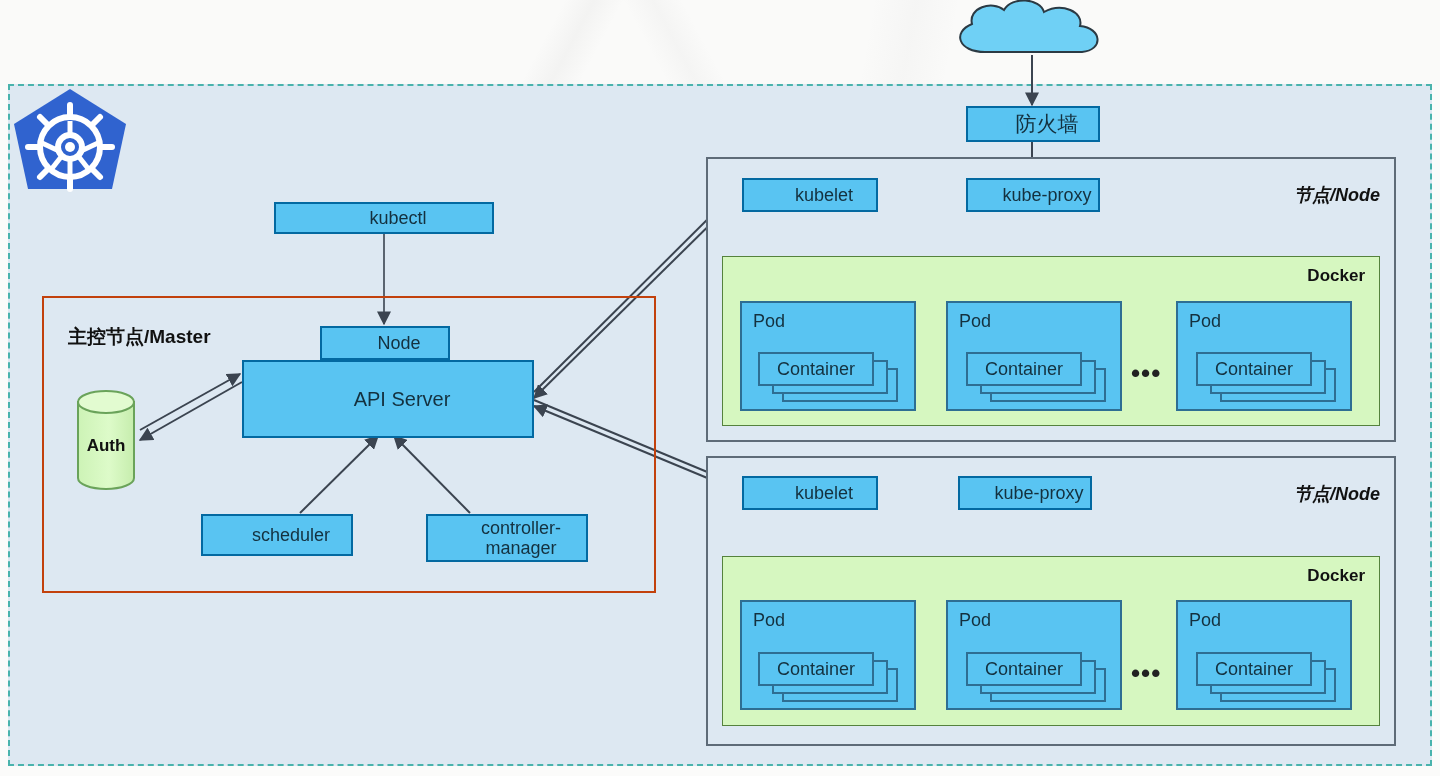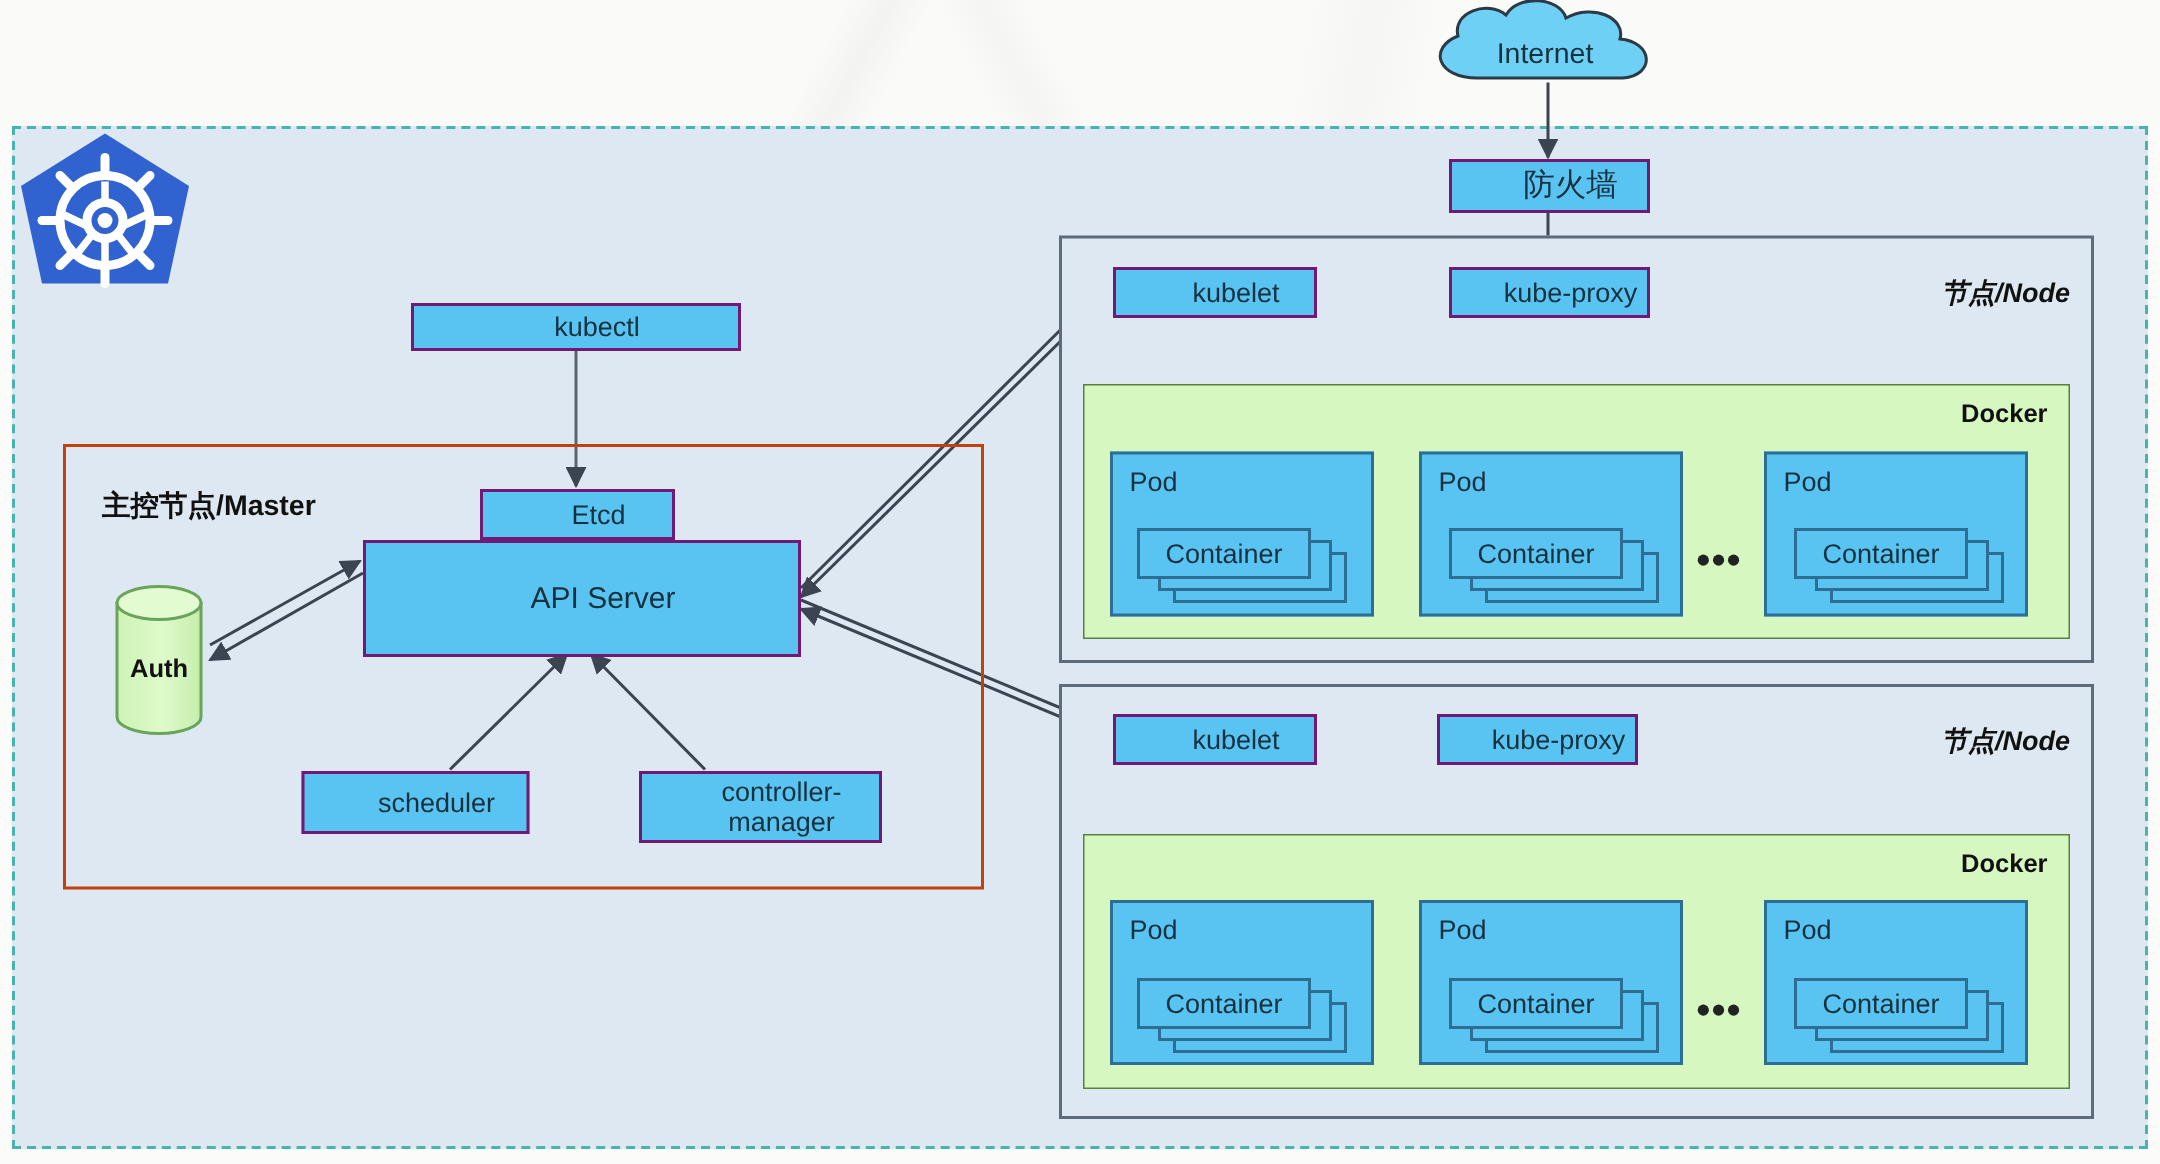--- a/index.html
+++ b/index.html
@@ -21,21 +21,21 @@
     pointer-events:none;
   }
   #stage{position:absolute;left:0;top:0;width:1440px;height:776px;}
   svg#diagram{position:absolute;left:0;top:0;}
 
   .nodeBox{position:absolute;box-sizing:border-box;}
 
   
   .blue{
     background:#59c4f2;
-    border:2px solid #701a75;
+    border:2px solid #0369a1;
     color:#14313f;
     display:flex;align-items:center;justify-content:center;
     text-align:center;
     font-size:18px;
     line-height:1.12;
     box-sizing:border-box;
     padding-left:28px;
   }
   
   .pod{
@@ -215,37 +215,34 @@
     <line x1="1048" y1="211" x2="1262" y2="298" stroke="#3b4450" stroke-width="2" marker-end="url(#ah)"></line>
 
     <line x1="781" y1="509" x2="781" y2="661" stroke="#3b4450" stroke-width="2" marker-end="url(#ah)"></line>
     <line x1="810" y1="509" x2="810" y2="601" stroke="#3b4450" stroke-width="2" marker-end="url(#ah)"></line>
     <line x1="855" y1="509" x2="1030" y2="599" stroke="#3b4450" stroke-width="2" marker-end="url(#ah)"></line>
     <line x1="858" y1="509" x2="1258" y2="597" stroke="#3b4450" stroke-width="2" marker-end="url(#ah)"></line>
     <line x1="1024" y1="509" x2="1030" y2="599" stroke="#3b4450" stroke-width="2" marker-end="url(#ah)"></line>
     <line x1="1040" y1="509" x2="1262" y2="597" stroke="#3b4450" stroke-width="2" marker-end="url(#ah)"></line>
   </svg>
 
-  <div class="nodeBox" style="left:955px;top:8px;width:150px;height:58px;">
-    <div id="internetLabel">Internet</div>
-  </div>
 
   <div class="nodeBox blue fwtext" style="left:966px;top:106px;width:134px;height:36px;">防火墙</div>
 
   <div class="nodeBox blue" style="left:274px;top:202px;width:220px;height:32px;">kubectl</div>
 
   <div class="masterframe" style="left:42px;top:296px;width:614px;height:297px;">
     <div class="masterlabel">主控节点/Master</div>
   </div>
 
   <div class="etcd" style="left:78px;top:402px;width:56px;height:87px;">
     <div class="etcdlabel">Auth</div>
   </div>
 
-  <div class="nodeBox blue" style="left:320px;top:326px;width:130px;height:34px;">Etcd</div>
+  <div class="nodeBox blue" style="left:320px;top:326px;width:130px;height:34px;">Node</div>
 
   <div class="nodeBox blue" style="left:242px;top:360px;width:292px;height:78px;font-size:20px;">API Server</div>
 
   <div class="nodeBox blue" style="left:201px;top:514px;width:152px;height:42px;">scheduler</div>
 
   <div class="nodeBox blue" style="left:426px;top:514px;width:162px;height:48px;flex-direction:column;align-items:center;">
     <span>controller-</span>
     <span>manager</span>
   </div>
 

